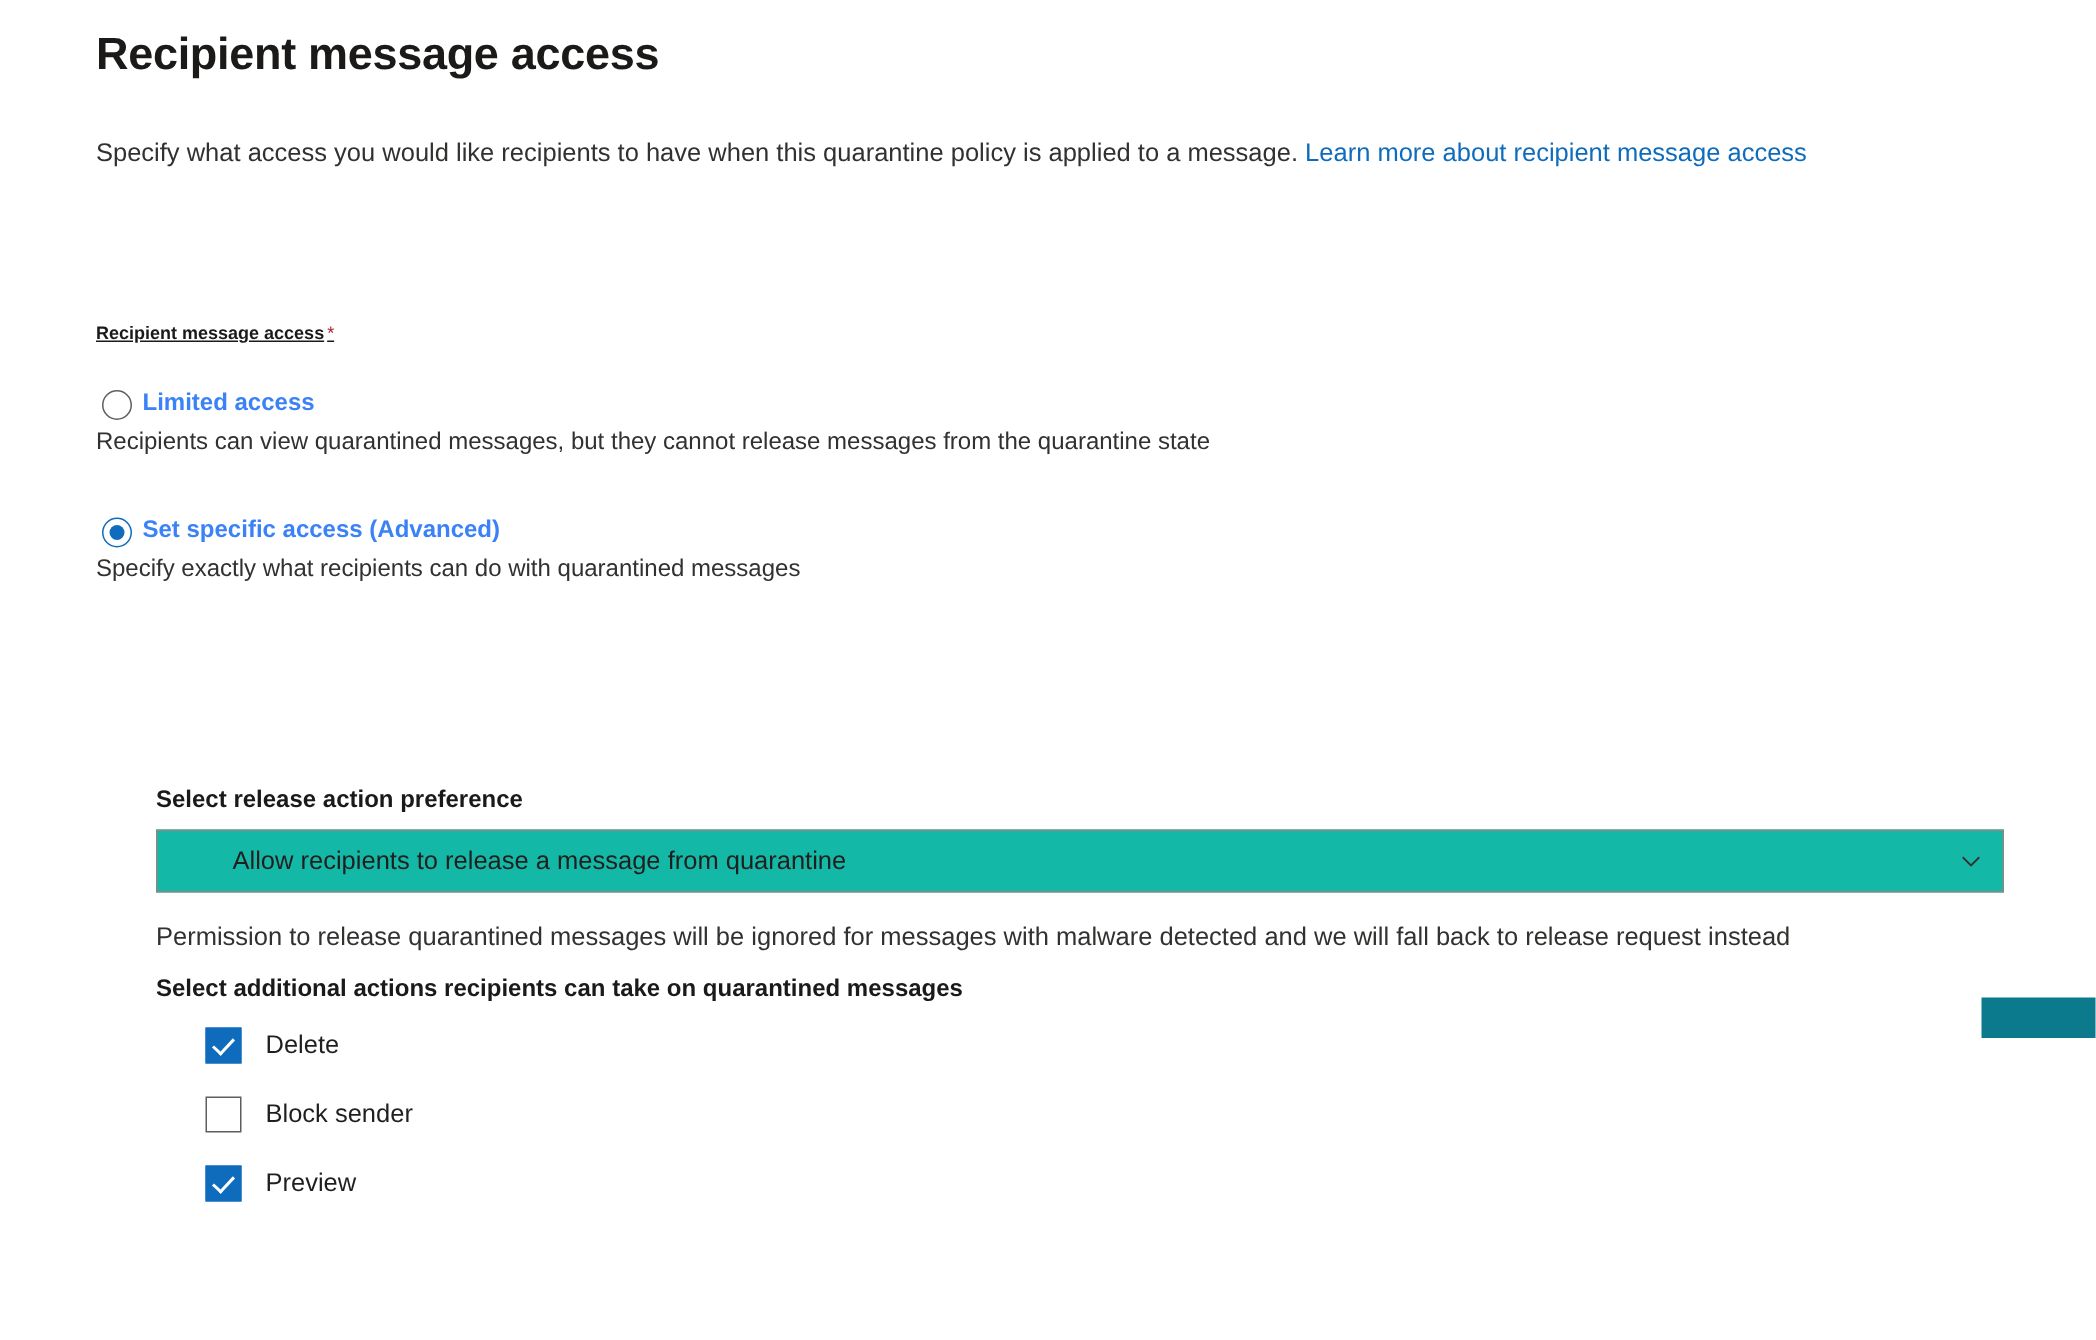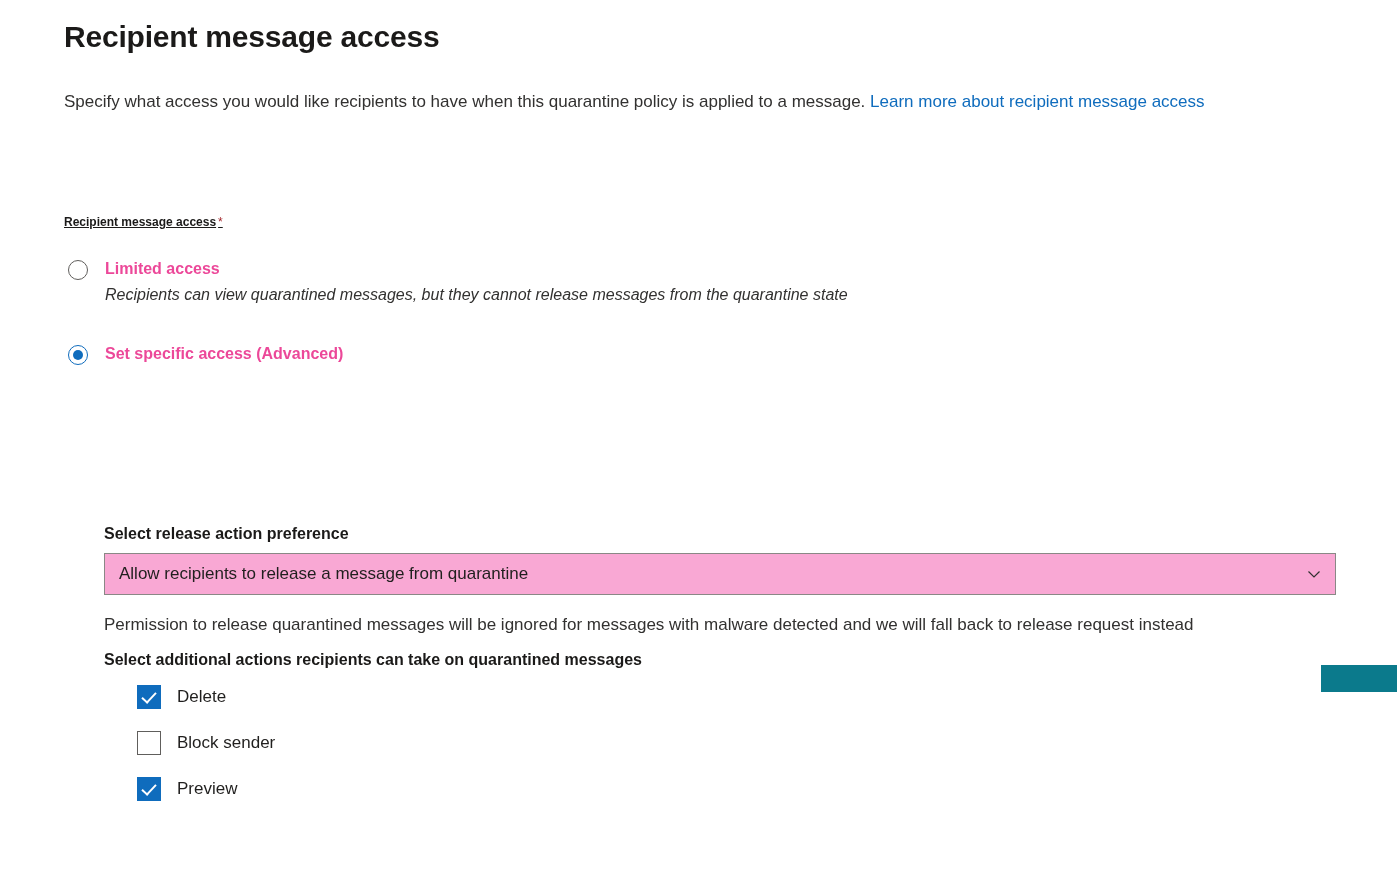--- a/index.html
+++ b/index.html
@@ -93,34 +93,32 @@
     top: 50%;
     width: 10px;
     height: 10px;
     margin-left: -5px;
     margin-top: -5px;
     border-radius: 50%;
     background: #0f6cbd;
   }
   .radio-title {
     position: relative;
-    margin-left: 41px;
-    font-size: 16px;
-    font-weight: bold;
-    color: #ec4899;
+    margin-left: 31px;
+    font-size: 16px;
+    font-weight: bold;
+    color: #3b82f6;
     line-height: 26px;
     cursor: pointer;
   }
   .radio-desc {
-    margin-left: 41px;
     font-size: 16px;
     line-height: 25px;
     color: #323130;
     max-width: 760px;
-    font-style: italic;
   }
 
   
   .advanced {
     position: absolute;
     left: 104px;
     top: 525px;
     width: 1234px;
   }
   .sub-label {
@@ -128,24 +126,25 @@
     font-weight: bold;
     color: #1b1a19;
     margin-bottom: 10px;
   }
   .dropdown {
     position: relative;
     width: 1232px;
     height: 42px;
     border: 1px solid #8a8886;
     box-sizing: border-box;
-    background: #f9a8d4;
+    background: #14b8a6;
     display: flex;
     align-items: center;
     cursor: pointer;
+    padding-left: 36px;
   }
   .dropdown-value {
     font-size: 17px;
     color: #201f1e;
     padding-left: 14px;
   }
   .chevron {
     position: absolute;
     right: 14px;
     top: 50%;
@@ -236,20 +235,21 @@
 
     <div class="radio-option">
       <span class="radio-mark"></span>
       <div class="radio-title">Limited access</div>
       <div class="radio-desc">Recipients can view quarantined messages, but they cannot release messages from the quarantine state</div>
     </div>
 
     <div class="radio-option" style="margin-top:34px;">
       <span class="radio-mark checked"></span>
       <div class="radio-title">Set specific access (Advanced)</div>
+      <div class="radio-desc">Specify exactly what recipients can do with quarantined messages</div>
     </div>
 
   </div>
 
   <div class="advanced">
 
     <div class="sub-label">Select release action preference</div>
 
     <div class="dropdown">
       <span class="dropdown-value">Allow recipients to release a message from quarantine</span>

